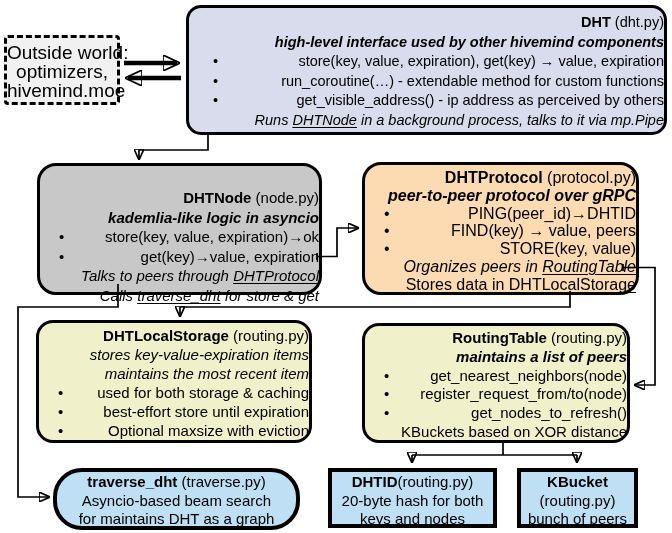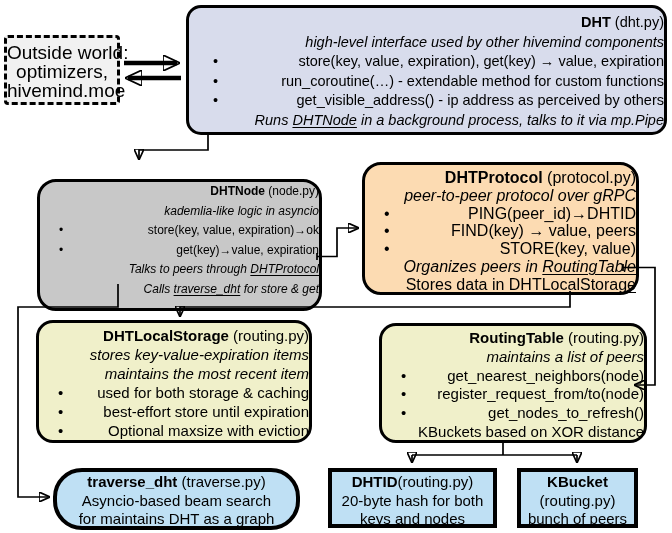--- a/index.html
+++ b/index.html
@@ -5,50 +5,50 @@
   html,body { margin:0; padding:0; background:#fff; }
   #stage {
     position:relative; width:672px; height:533px; background:#ffffff;
     font-family:"Liberation Sans", sans-serif; color:#000;
     font-size:14.5px; overflow:hidden;
   }
   .box { position:absolute; background:#fff; border:3.5px solid #000; box-sizing:border-box;text-align:right; }
   .hd  { white-space:nowrap; }
   .b   { font-weight:bold; }
   .it  { font-style:italic; }
-  .sub { font-style:italic; padding-left:7px; white-space:nowrap; }
+  .sub { font-style:italic; padding-left:7px; white-space:nowrap;font-weight:bold; }
   .u   { text-decoration:underline; text-underline-offset:2px; text-decoration-thickness:1.3px; }
   .ln  { white-space:nowrap; }
   .li  { position:relative; padding-left:26px; white-space:nowrap; }
   .li::before { content:"\2022"; position:absolute; left:8px; }
 
   #outside-box {
     left:4px; top:35px; width:116px; height:70px; border:3px dashed #000;
     border-radius:4px; background:#f1f1f1; text-align:center;
     padding-top:5px; line-height:19px; font-size:19px;
   }
   #dht-box {
     left:186px; top:5px; width:481px; height:130px; border-radius:15px;
     background:#d8dcec; padding:5px 0 0 12px; line-height:19.5px;
   }
   #dht-box .li { padding-left:30px; } #dht-box .li::before { left:12px; }
   #node-box {
     left:37px; top:163px; width:285px; height:132px; border-radius:19px;
-    background:#c8c8c8; padding:0 0 0 11px; line-height:19.5px; font-size:12px;margin-top:16px;
+    background:#c8c8c8; padding:22px 0 0 11px; line-height:19.5px; font-size:15px;
   }
   #protocol-box {
     left:362px; top:162px; width:277px; height:133px; border-radius:19px;
     background:#fcdbb2; padding:4px 0 0 11px; line-height:17.8px; font-size:16px;
   }
   #storage-box {
     left:36px; top:320px; width:276px; height:123px; border-radius:17px;
     background:#f0f0ca; padding:3px 0 0 11px; line-height:19px; font-size:15px;
   }
   #routing-box {
-    left:379px; top:323px; width:268px; height:120px; border-radius:17px;
+    left:362px; top:323px; width:268px; height:120px; border-radius:17px;
     background:#f0f0ca; padding:3px 0 0 11px; line-height:18.8px; font-size:15px;
   }
   .bottom { background:#bfe0f4; border-width:4px; text-align:center; line-height:18.5px; font-size:15px; }
   #traverse-box { left:53px;  top:468px; width:247px; height:62px; padding-top:1px;border-radius:29px; }
   #dhtid-box    { left:328px; top:468px; width:169px; height:60px; padding-top:1px; }
   #kbucket-box  { left:517px; top:468px; width:121px; height:60px; padding-top:1px; }
 
   #connectors { position:absolute; left:0; top:0; width:672px; height:533px; pointer-events:none; z-index:5; }
   #connectors path { stroke:#000; fill:none; stroke-width:1.7px; }
   #connectors path.thick { stroke-width:4.5px; }

